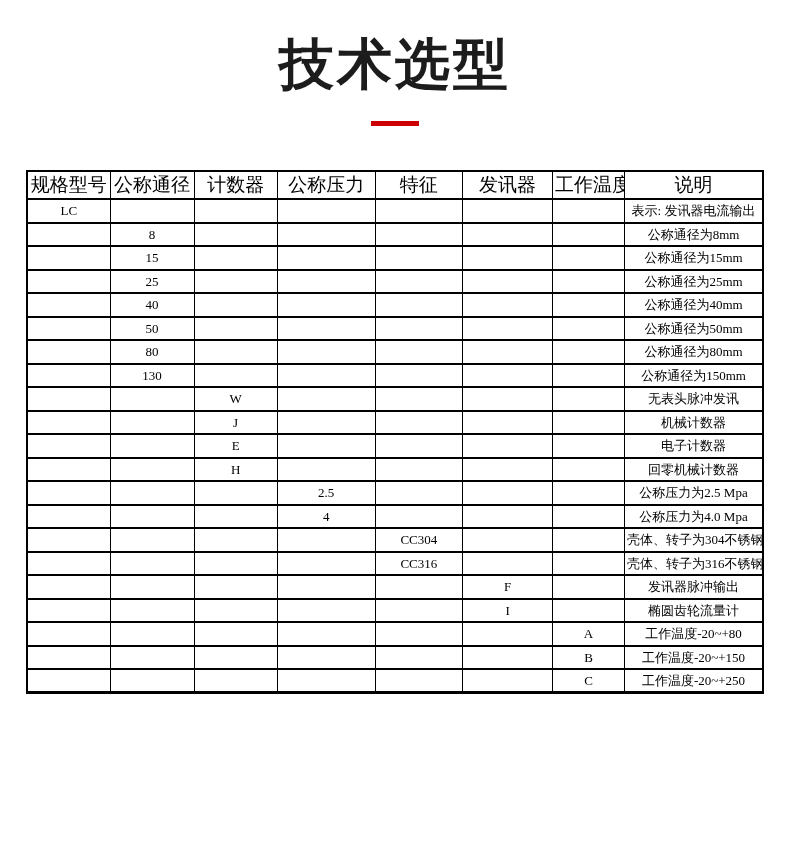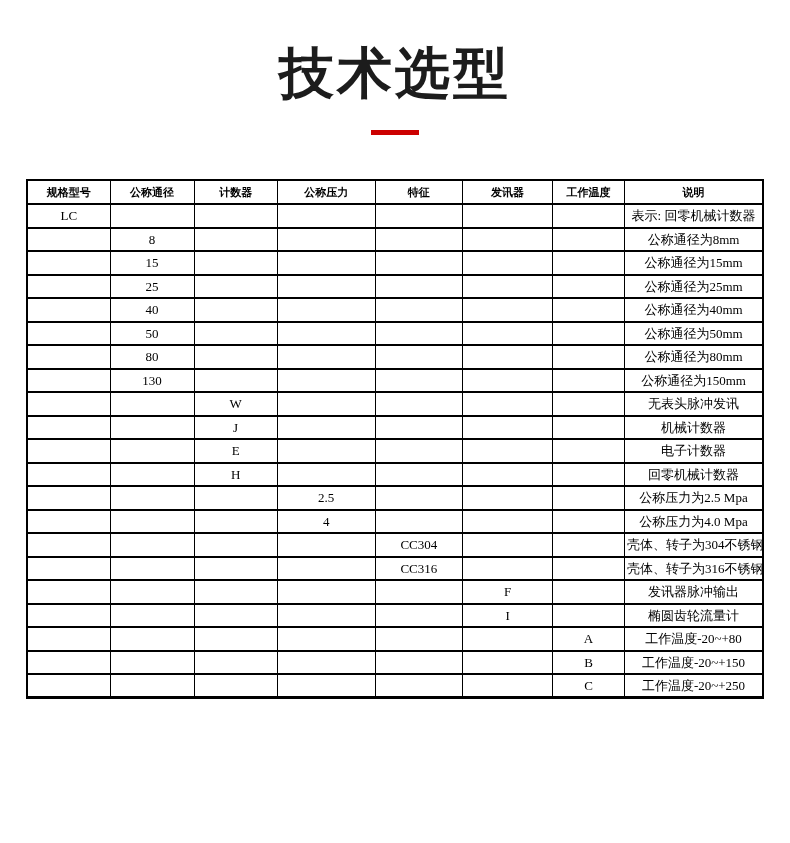--- a/index.html
+++ b/index.html
@@ -10,21 +10,21 @@
     width: 790px;
   }
   .page {
     width: 790px;
     min-height: 843px;
     background: #ffffff;
     overflow: hidden;
   }
   .header {
     text-align: center;
-    padding-top: 42px;
+    padding-top: 33px;
   }
   .title {
     margin: 0;
     font-family: "Liberation Sans", "DejaVu Sans", sans-serif;
     font-weight: 700;
     font-size: 55px;
     line-height: 1.15;
     letter-spacing: 3px;
     color: #1c1c1c;
   }
@@ -50,22 +50,22 @@
     border-top-width: 2px;
     border-bottom-width: 2px;
     text-align: center;
     vertical-align: middle;
     padding: 0 2px;
     overflow: hidden;
     white-space: nowrap;
   }
   table.spec-table th {
     height: 24px;
-    font-size: 11px;
-    font-weight: 700;
+    font-size: 19px;
+    font-weight: 400;
   }
   table.spec-table td {
     height: 23.5px;
     font-size: 13px;
     font-weight: 400;
   }
   col.c0 { width: 11.3%; }
   col.c1 { width: 11.4%; }
   col.c2 { width: 11.3%; }
   col.c3 { width: 13.3%; }
@@ -108,21 +108,21 @@
     </thead>
     <tbody>
         <tr>
           <td>LC</td>
           <td></td>
           <td></td>
           <td></td>
           <td></td>
           <td></td>
           <td></td>
-          <td>表示: 回零机械计数器</td>
+          <td>表示: 发讯器电流输出</td>
         </tr>
         <tr>
           <td></td>
           <td>8</td>
           <td></td>
           <td></td>
           <td></td>
           <td></td>
           <td></td>
           <td>公称通径为8mm</td>

